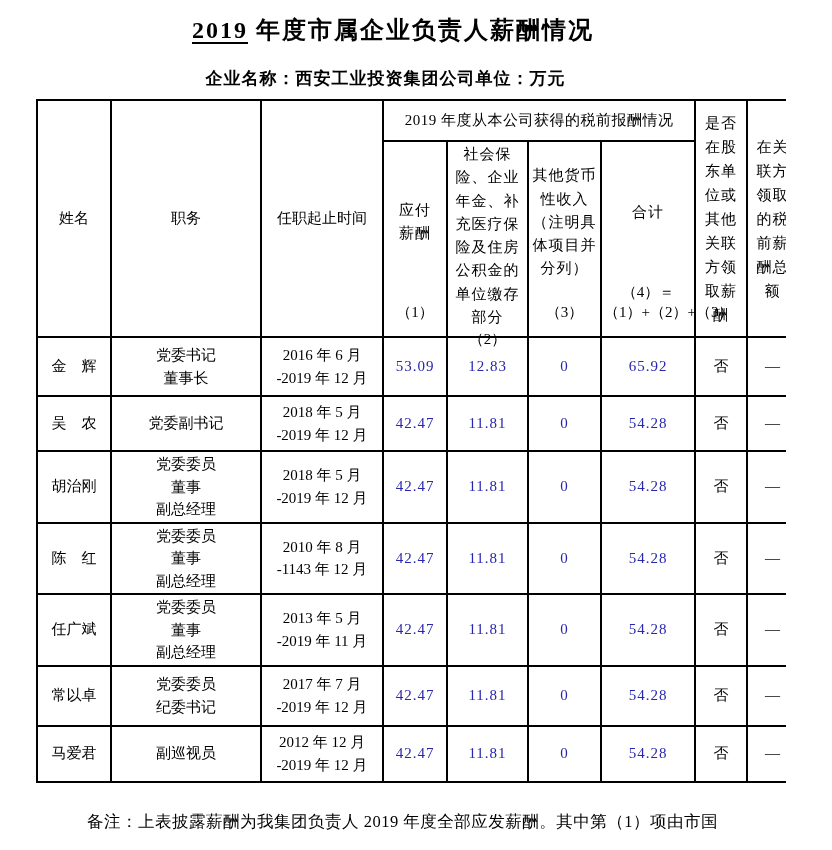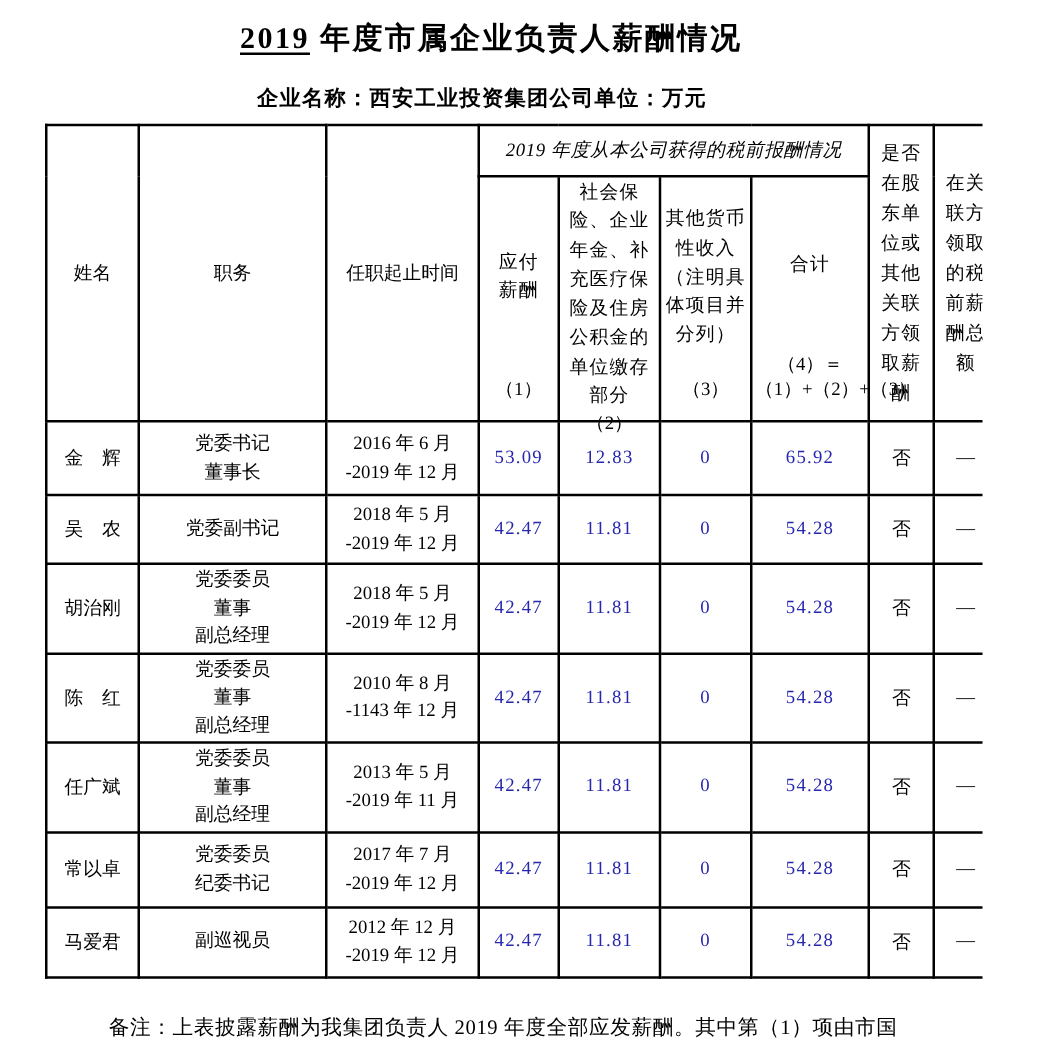--- a/index.html
+++ b/index.html
@@ -22,21 +22,21 @@
   table.salary {
     border-collapse: collapse; table-layout: fixed;
     margin-left: 36px; width: 761px;
   }
   .salary th, .salary td {
     border: 2px solid #000; padding: 1px 2px;
     text-align: center; vertical-align: middle;
     font-weight: normal; font-size: 15px;
   }
   tr.group-row { height: 41px; }
-  .group-head { font-size: 15.5px; letter-spacing: 0.5px; font-style: italic; }
+  .group-head { font-size: 15.5px; letter-spacing: 0.5px; }
   .sub-wrap { height: 192px; display: flex; flex-direction: column; }
   .sub-label {
     flex: 1; display: flex; align-items: center; justify-content: center;
     line-height: 1.55; letter-spacing: 1px; text-align: center;
   }
   .sub-index { padding-bottom: 13px; line-height: 1.35; }
   .narrow { display: inline-block; max-width: 38px; }
   .idx-total { display: inline-block; max-width: 88px; }
   .vcol { line-height: 1.6; padding: 0 6px; letter-spacing: 1px; border-radius: 21px; }
   tbody tr:nth-child(1) { height: 59px; }

